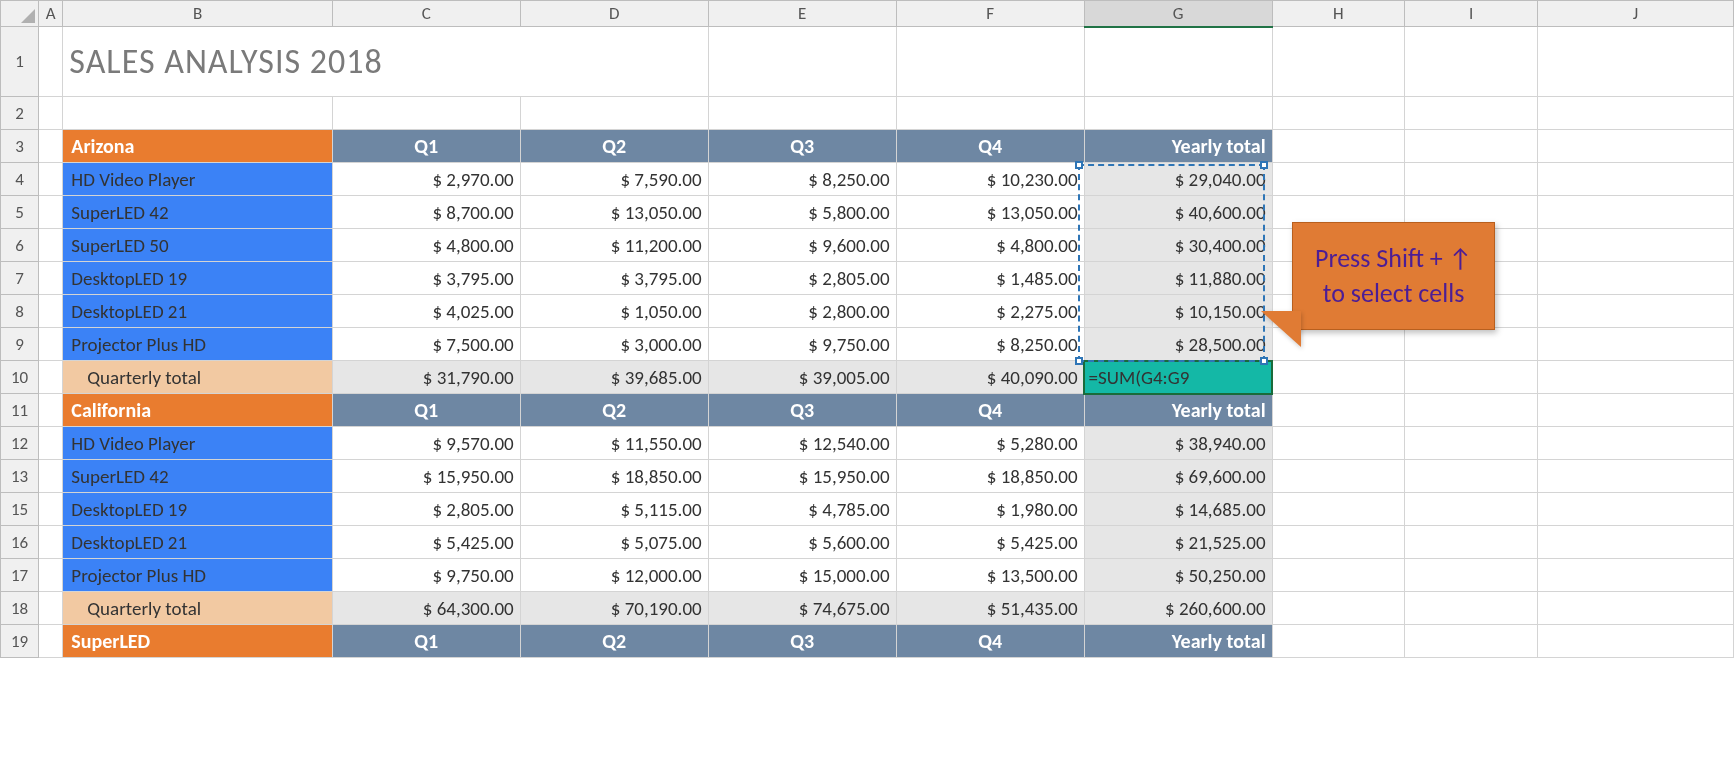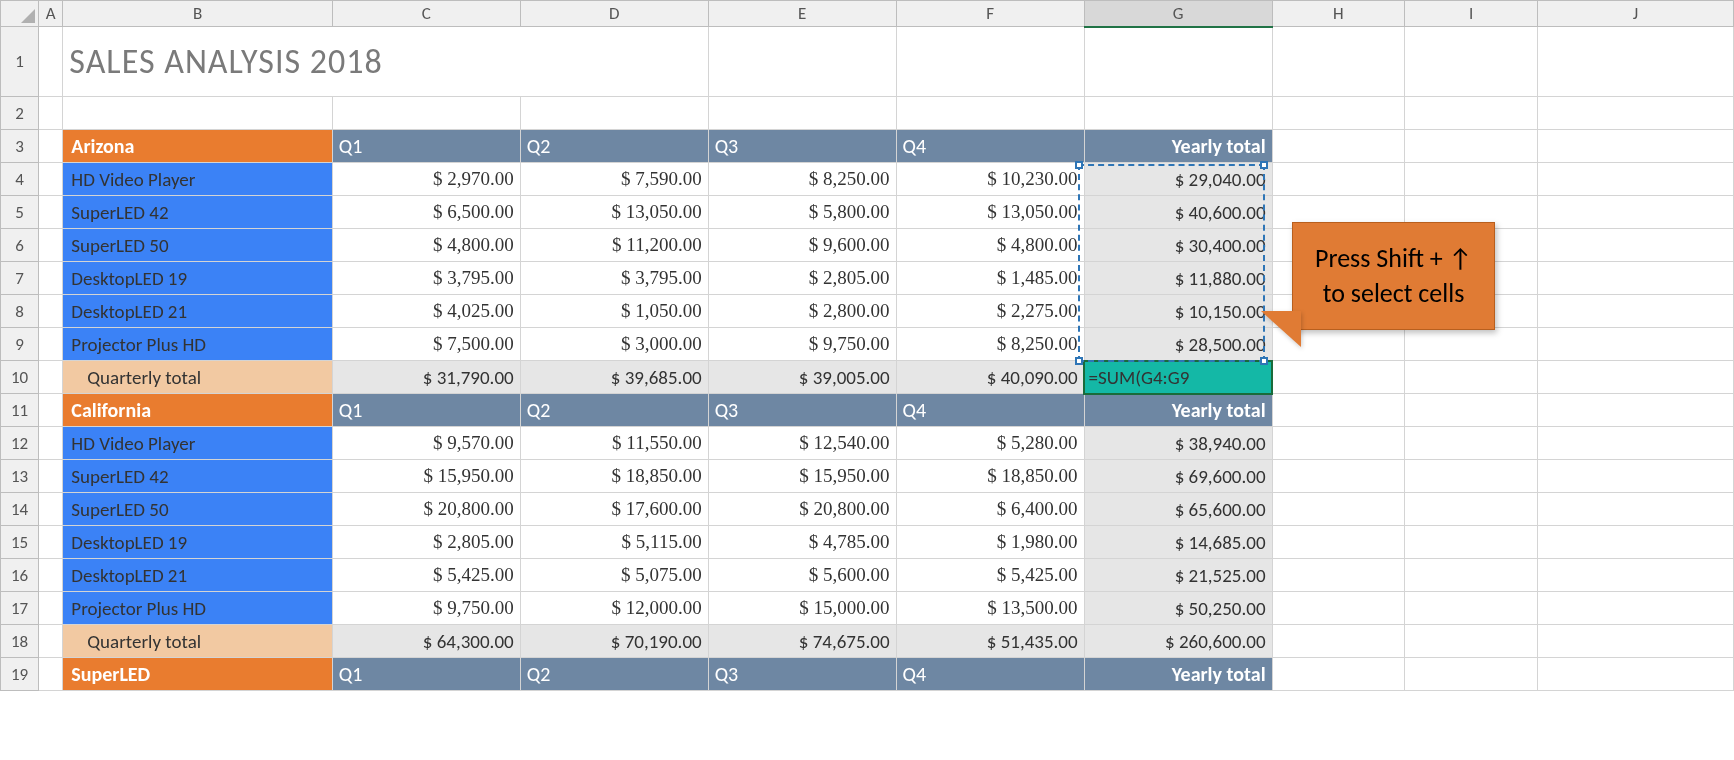--- a/index.html
+++ b/index.html
@@ -75,42 +75,42 @@
   .state-hdr {
     background: #e97c2f;
     color: #fff;
     font-weight: bold;
     font-size: 20px;
     padding-left: 8px;
   }
   .q-hdr {
     background: #6e87a3;
     color: #fff;
-    font-weight: normal;
-    text-align: left;
+    font-weight: bold;
+    text-align: center;
     font-size: 20px;
   }
   .yt-hdr {
     background: #6e87a3;
     color: #fff;
     font-weight: bold;
     text-align: right;
     font-size: 20px;
     padding-left: 28px;
   }
   .prod {
     background: #3b82f6;
     padding-left: 8px;
   }
   .qtot {
     background: #f2c9a2;
     font-weight: normal;
     padding-left: 24px;
   }
-  .num { text-align: right; font-family: Liberation Serif, serif; }
+  .num { text-align: right; }
   .ytcol { background: #e6e6e6; text-align: right; }
   .totrow { background: #e6e6e6; text-align: right; }
   .formula {
     font-family: Calibri, Arial, sans-serif;
     text-align: left;
     padding-left: 4px;
     background: #14b8a6;
     outline: 2px solid #1a6b3a;
     outline-offset: -1px;
     position: relative;
@@ -129,21 +129,21 @@
     border: 2px solid #2e75b6;
   }
   .h-tl { top:-5px; left:-5px; }
   .h-tr { top:-5px; right:-5px; }
   .h-bl { bottom:-5px; left:-5px; }
   .h-br { bottom:-5px; right:-5px; }
   
   .callout {
     position: absolute;
     background: #e07b34;
-    color: #000000;
+    color: #4c1d95;
     font-size: 26px;
     font-weight: 300;
     padding: 18px 22px;
     border: 1px solid #b85f1e;
     box-shadow: 2px 3px 6px rgba(0,0,0,0.25);
     text-align: center;
     line-height: 1.35;
     z-index: 20;
     white-space: nowrap;
   }
@@ -243,21 +243,21 @@
     <td class="num">$ 10,230.00</td>
     <td class="ytcol">$ 29,040.00</td>
     <td></td>
           <td></td>
           <td></td>
   </tr>
   <tr>
     <td class="rowhdr">5</td>
     <td></td>
     <td class="prod">SuperLED 42</td>
-    <td class="num">$ 6,500.00</td>
+    <td class="num">$ 8,700.00</td>
     <td class="num">$ 13,050.00</td>
     <td class="num">$ 5,800.00</td>
     <td class="num">$ 13,050.00</td>
     <td class="ytcol">$ 40,600.00</td>
     <td></td>
           <td></td>
           <td></td>
   </tr>
   <tr>
     <td class="rowhdr">6</td>
@@ -360,33 +360,20 @@
     <td class="num">$ 15,950.00</td>
     <td class="num">$ 18,850.00</td>
     <td class="num">$ 15,950.00</td>
     <td class="num">$ 18,850.00</td>
     <td class="ytcol">$ 69,600.00</td>
     <td></td>
           <td></td>
           <td></td>
   </tr>
   <tr>
-    <td class="rowhdr">14</td>
-    <td></td>
-    <td class="prod">SuperLED 50</td>
-    <td class="num">$ 20,800.00</td>
-    <td class="num">$ 17,600.00</td>
-    <td class="num">$ 20,800.00</td>
-    <td class="num">$ 6,400.00</td>
-    <td class="ytcol">$ 65,600.00</td>
-    <td></td>
-          <td></td>
-          <td></td>
-  </tr>
-  <tr>
     <td class="rowhdr">15</td>
     <td></td>
     <td class="prod">DesktopLED 19</td>
     <td class="num">$ 2,805.00</td>
     <td class="num">$ 5,115.00</td>
     <td class="num">$ 4,785.00</td>
     <td class="num">$ 1,980.00</td>
     <td class="ytcol">$ 14,685.00</td>
     <td></td>
           <td></td>

